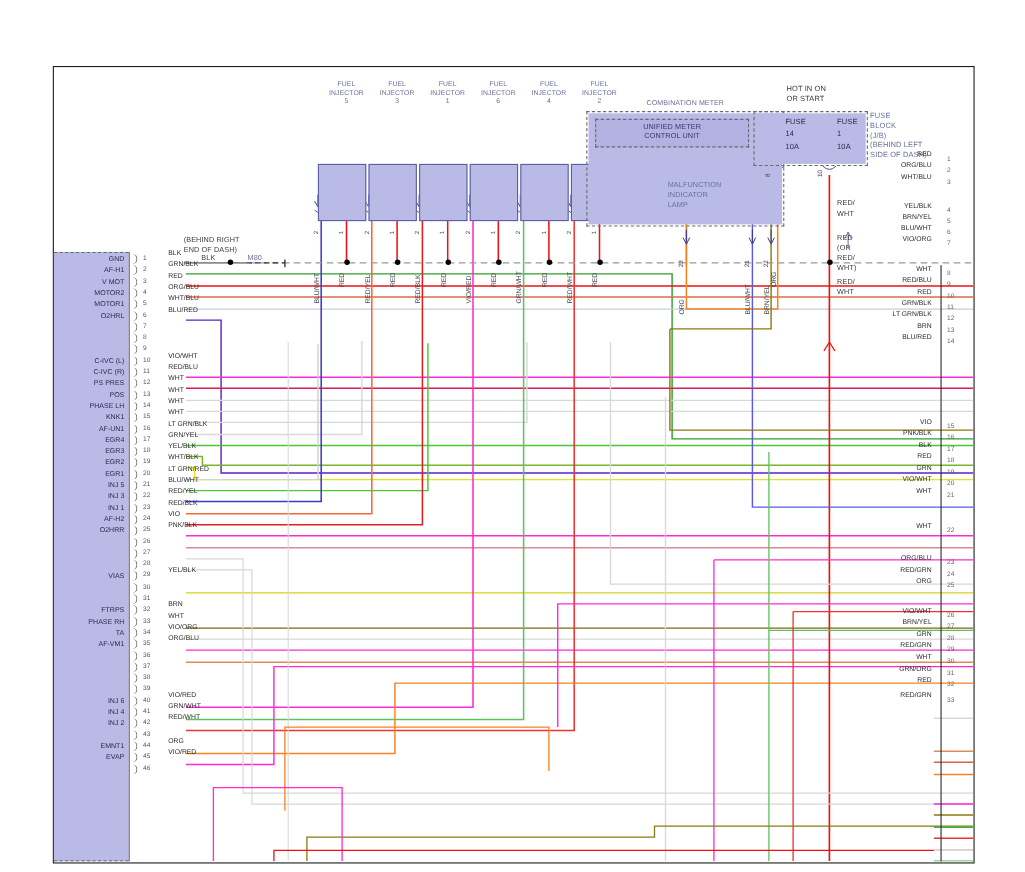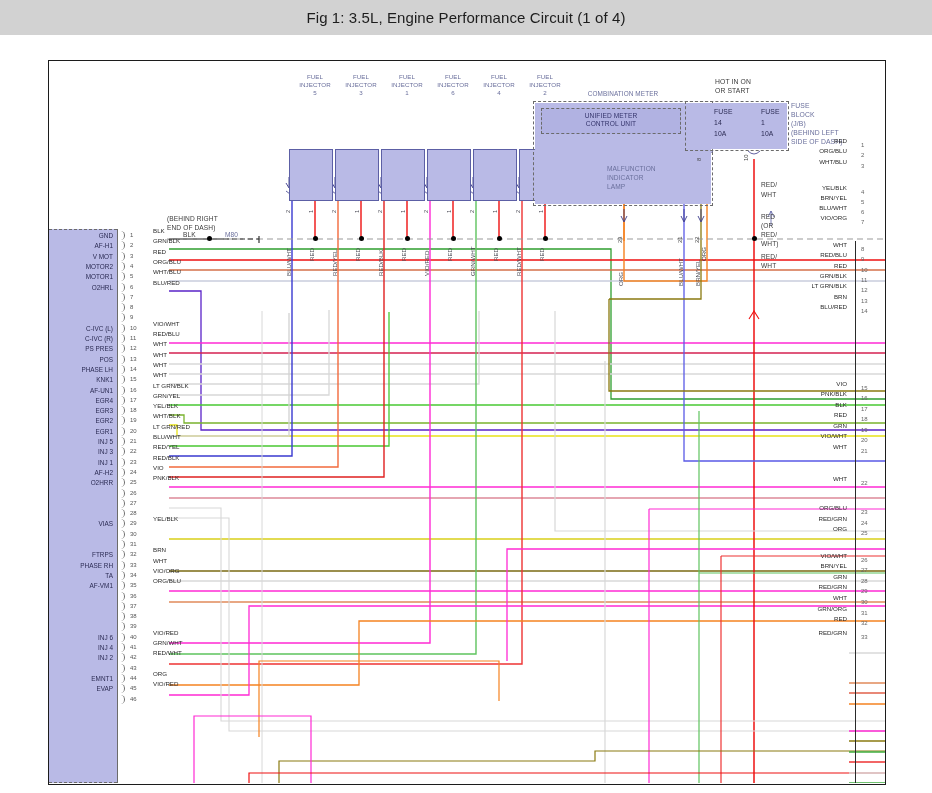--- a/index.html
+++ b/index.html
@@ -126,23 +126,20 @@
     width: 5px; height: 5px;
     background: #000; border-radius: 50%;
   }
   #svgwires { position: absolute; left: 0; top: 0; }
 </style>
 </head>
 <body>
 
 <div id="page">
 
-  <div id="titlebar">
-    <div class="title">Fig 1: 3.5L, Engine Performance Circuit (1 of 4)</div>
-  </div>
 
   <div id="frame">
     <div id="canvas">
 
       <svg id="svgwires" width="836" height="722" viewBox="0 0 836 722">
         <defs>
           <marker id="arr" markerWidth="6" markerHeight="6" refX="3" refY="5" orient="auto">
             <path d="M0,0 L3,5 L6,0" fill="none" stroke="#3a3a8a" stroke-width="1"></path>
           </marker>
         </defs>

